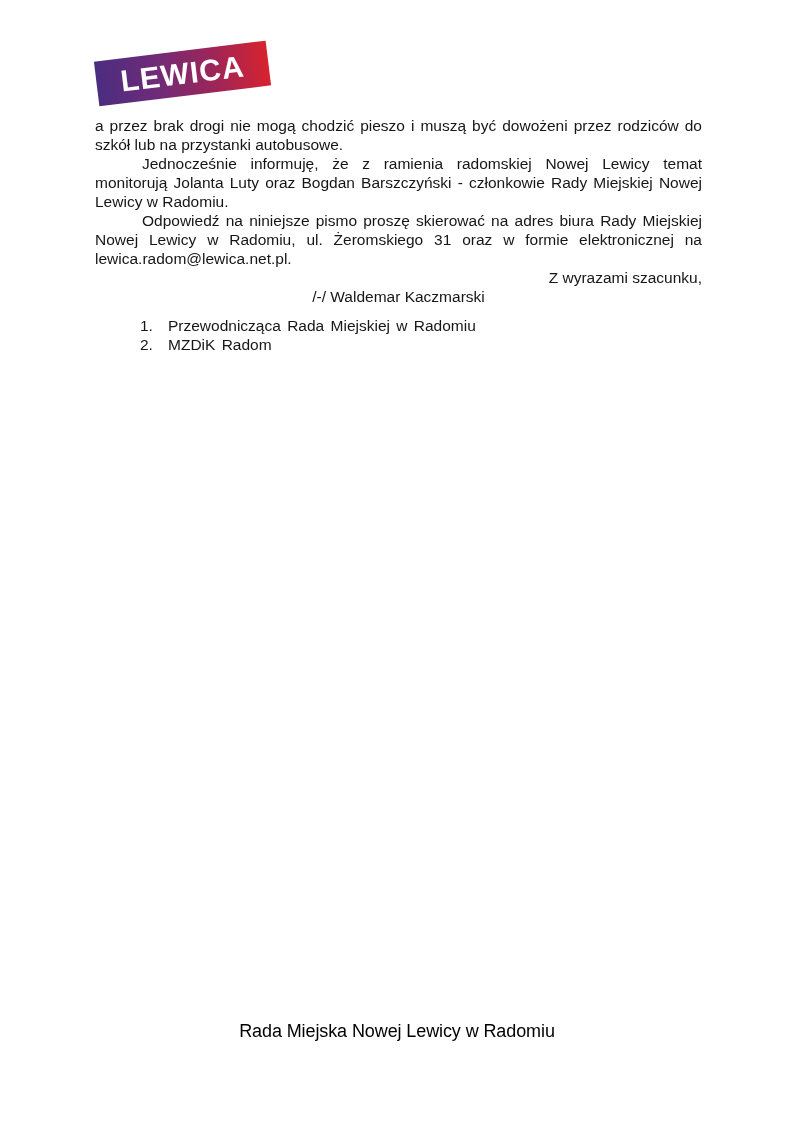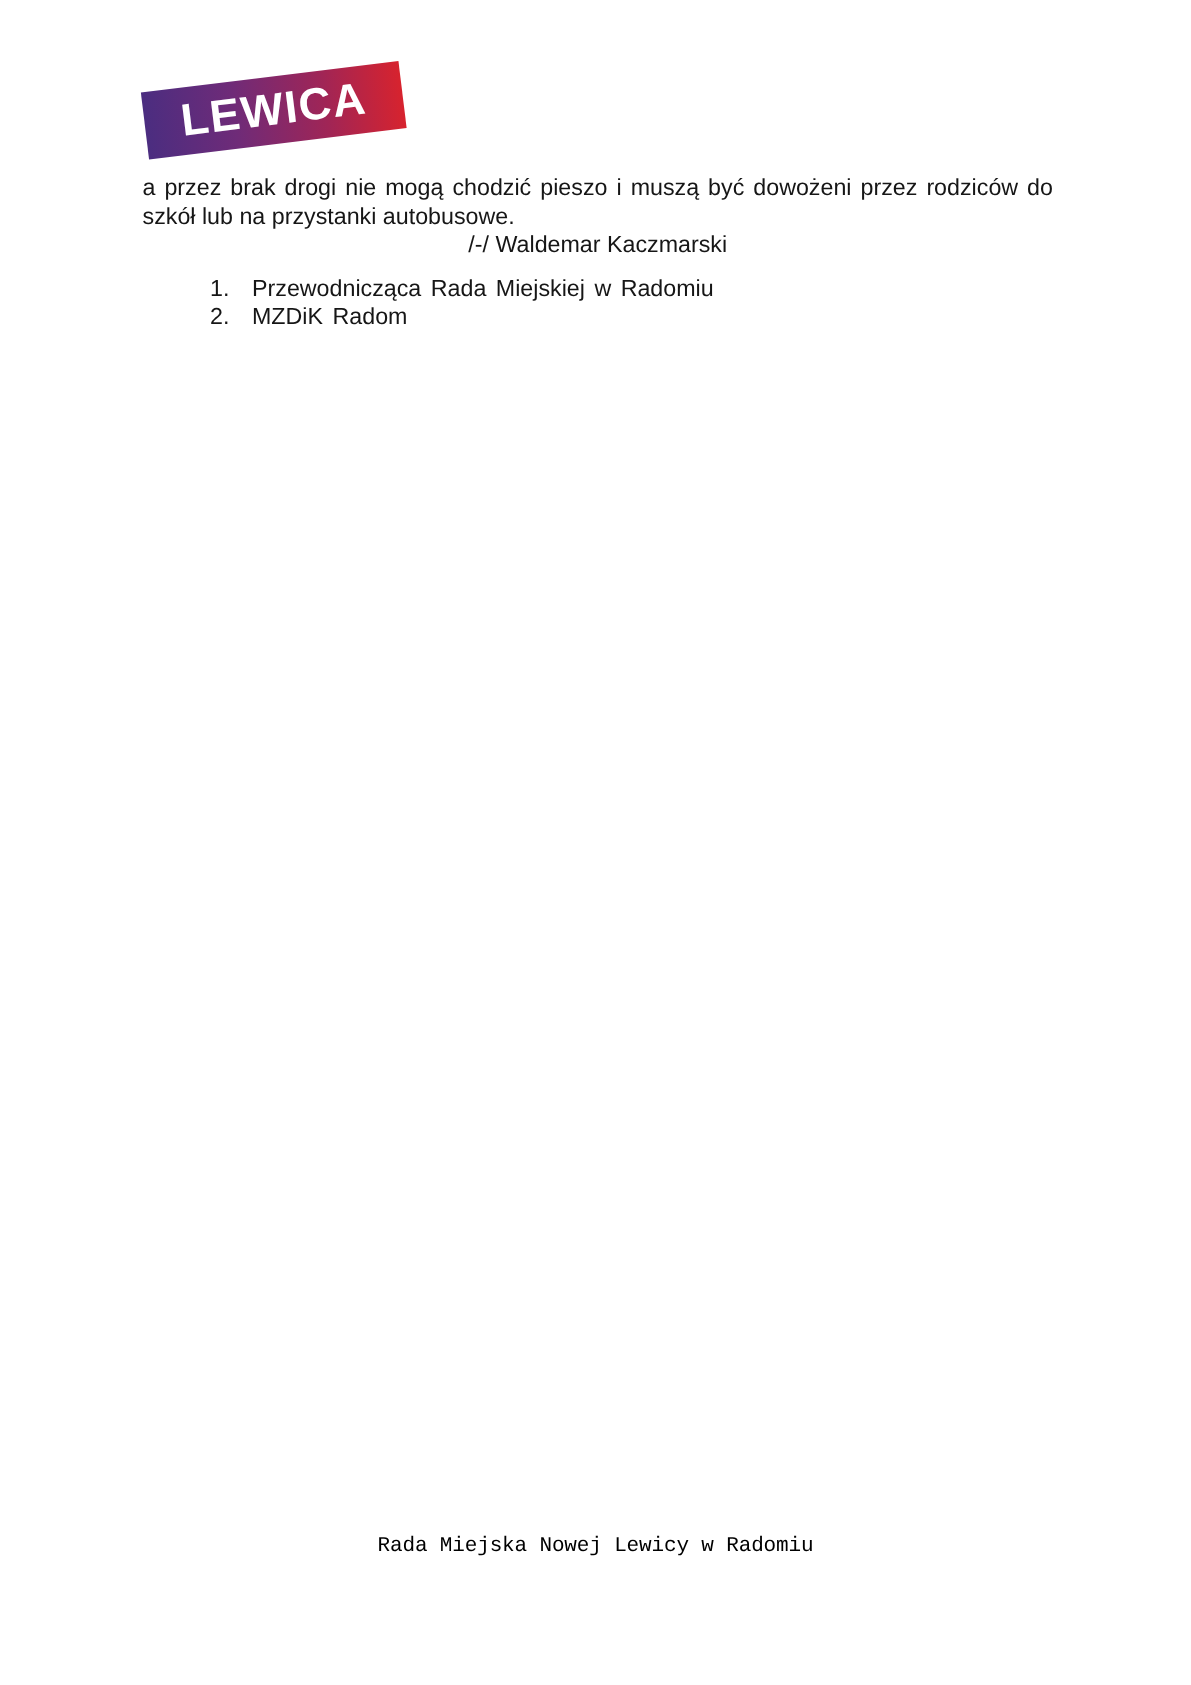--- a/index.html
+++ b/index.html
@@ -94,43 +94,46 @@
     word-spacing: 2px;
   }
 
   
   .footer {
     position: absolute;
     left: 0;
     right: 0;
     top: 1022px;
     text-align: center;
-    font-family: Liberation Mono, monospace;
-    font-size: 14px;
+    font-family: Liberation Sans, sans-serif;
+    font-size: 18px;
     line-height: 18px;
     color: #000000;
     letter-spacing: -0.1px;
   }
   .footer div { margin: 0; }
 </style>
 </head>
 <body>
 
 <div class="page">
 
   <div class="logo">
     <span class="logo-text">LEWICA</span>
   </div>
 
   <div class="content">
 
     <p class="p1">a przez  brak drogi nie mogą  chodzić pieszo i muszą  być dowożeni przez rodziców do szkół lub na przystanki autobusowe.</p>
 
+    <p class="p2 para-indent">Jednocześnie  informuję, że z ramienia radomskiej Nowej Lewicy temat monitorują Jolanta Luty oraz  Bogdan Barszczyński -  członkowie Rady Miejskiej Nowej Lewicy w Radomiu.</p>
 
+    <p class="p3 para-indent">Odpowiedź na niniejsze pismo proszę skierować na adres biura Rady Miejskiej Nowej Lewicy w Radomiu, ul. Żeromskiego 31 oraz w formie elektronicznej na lewica.radom@lewica.net.pl.</p>
 
+    <p class="sig-closing">Z wyrazami szacunku,</p>
 
     <p class="sig-name">/-/ Waldemar Kaczmarski</p>
 
 
     <div class="cc-list">
       <div class="cc-item">
         <span class="cc-num">1.</span>
         <span class="cc-text">Przewodnicząca Rada Miejskiej w Radomiu</span>
       </div>
       <div class="cc-item">

